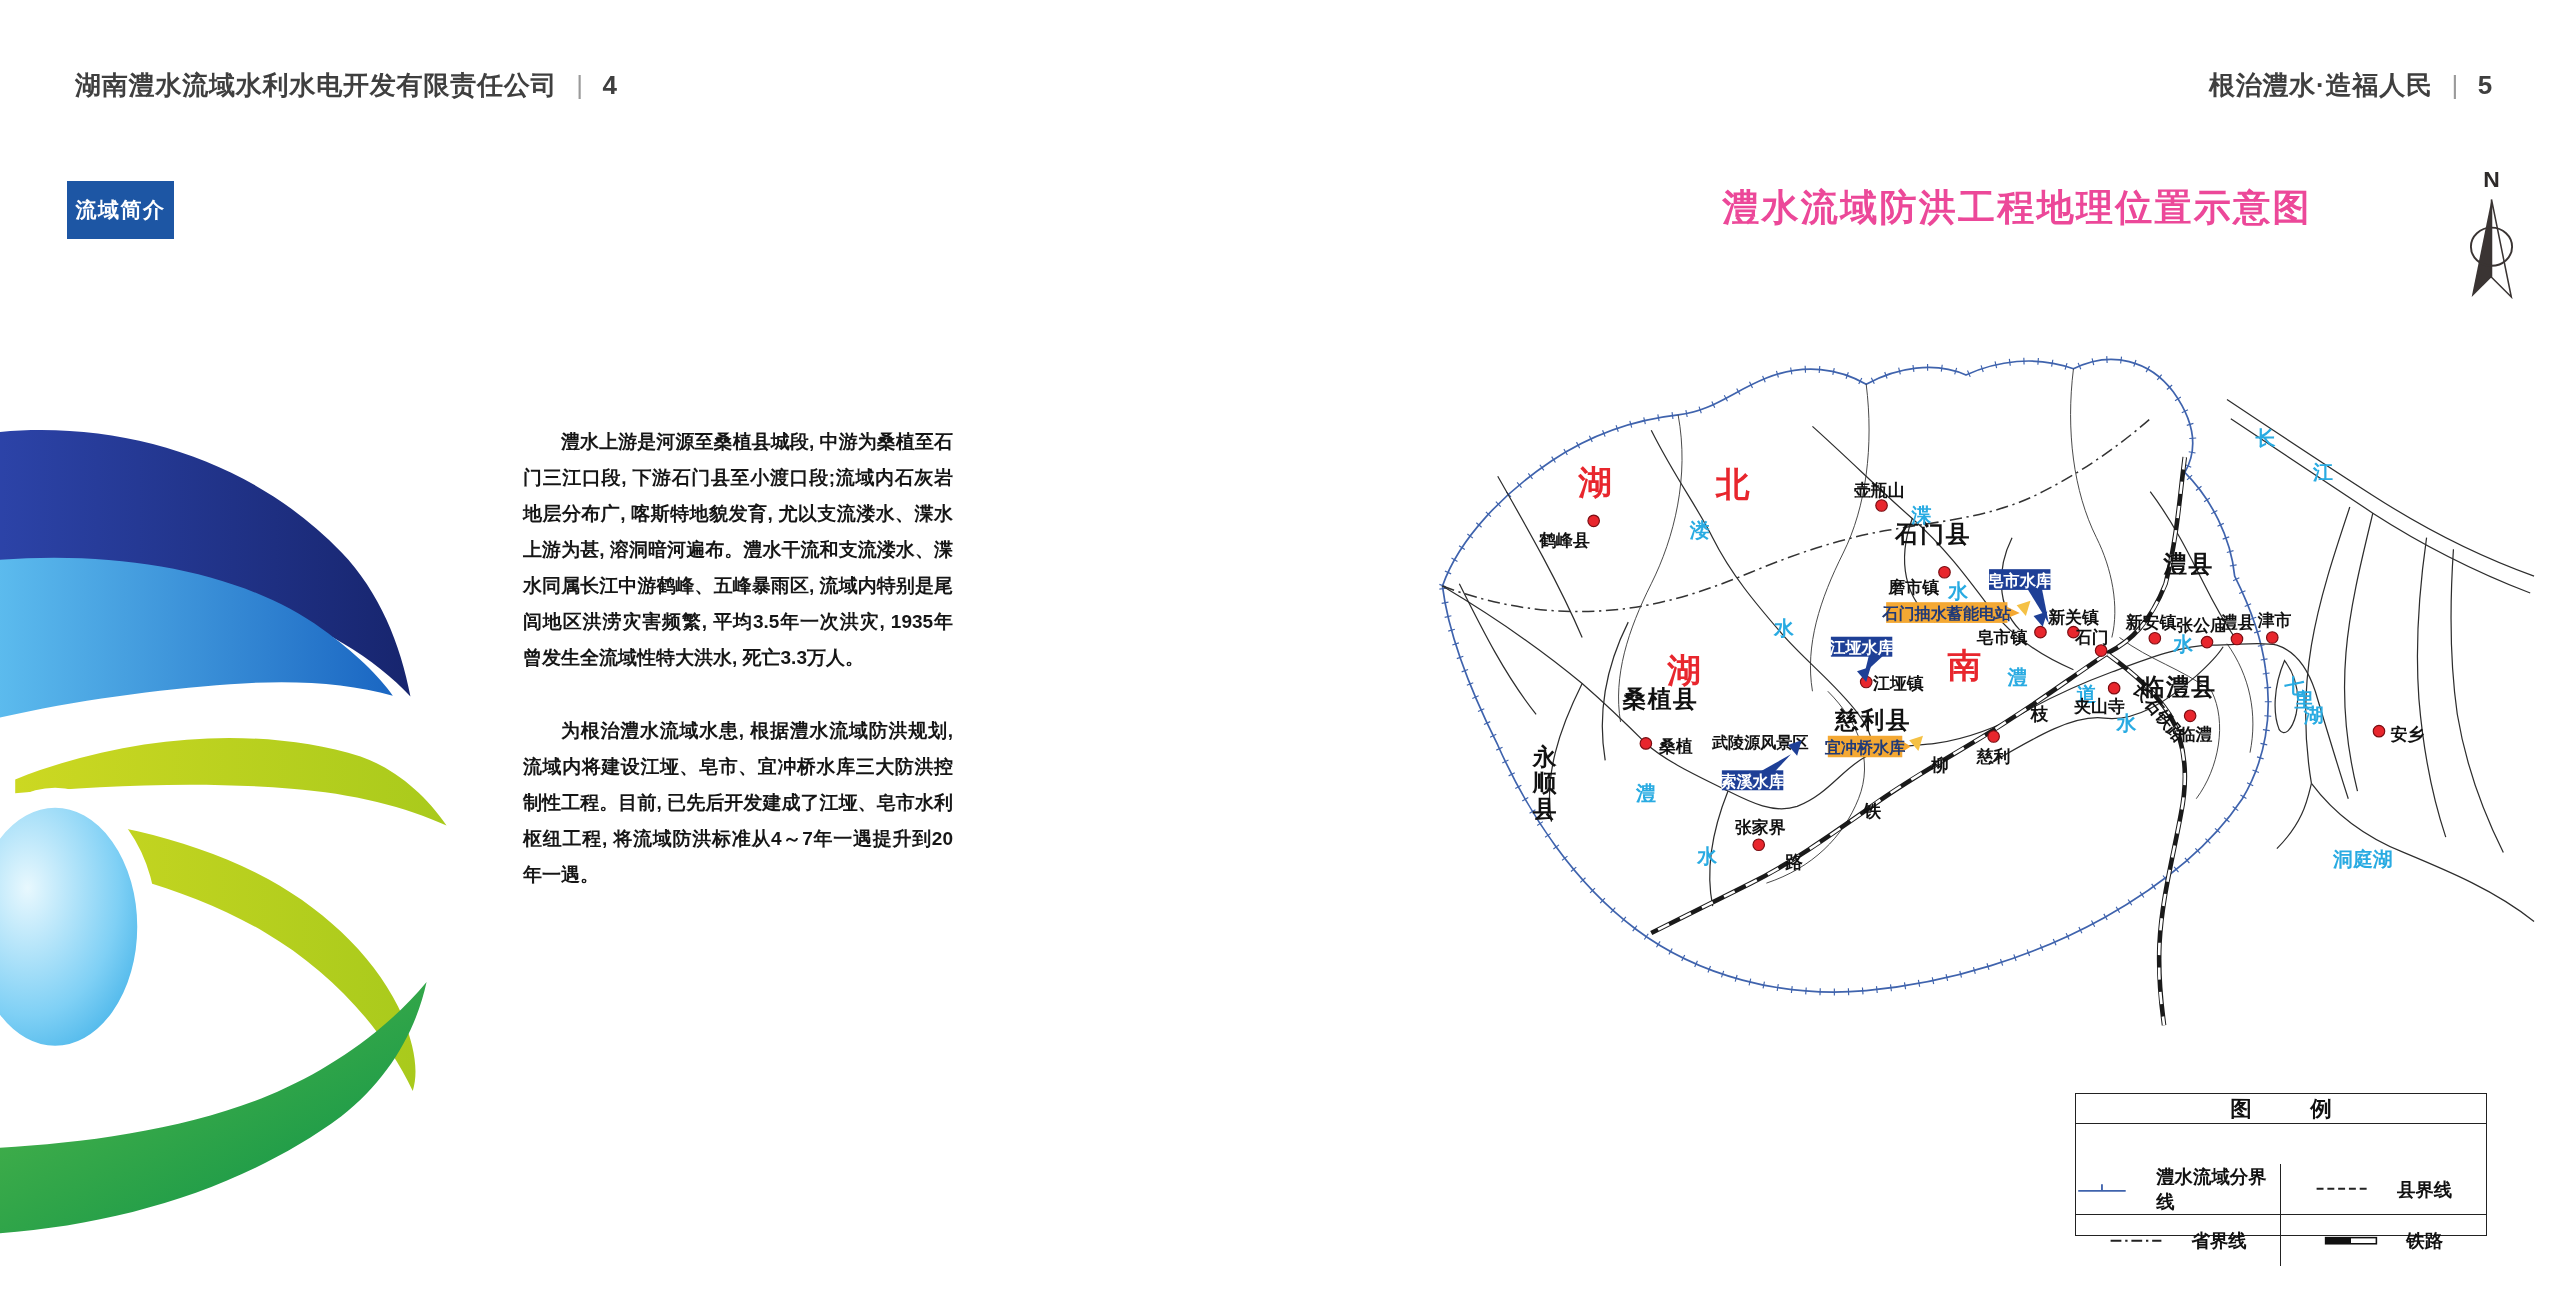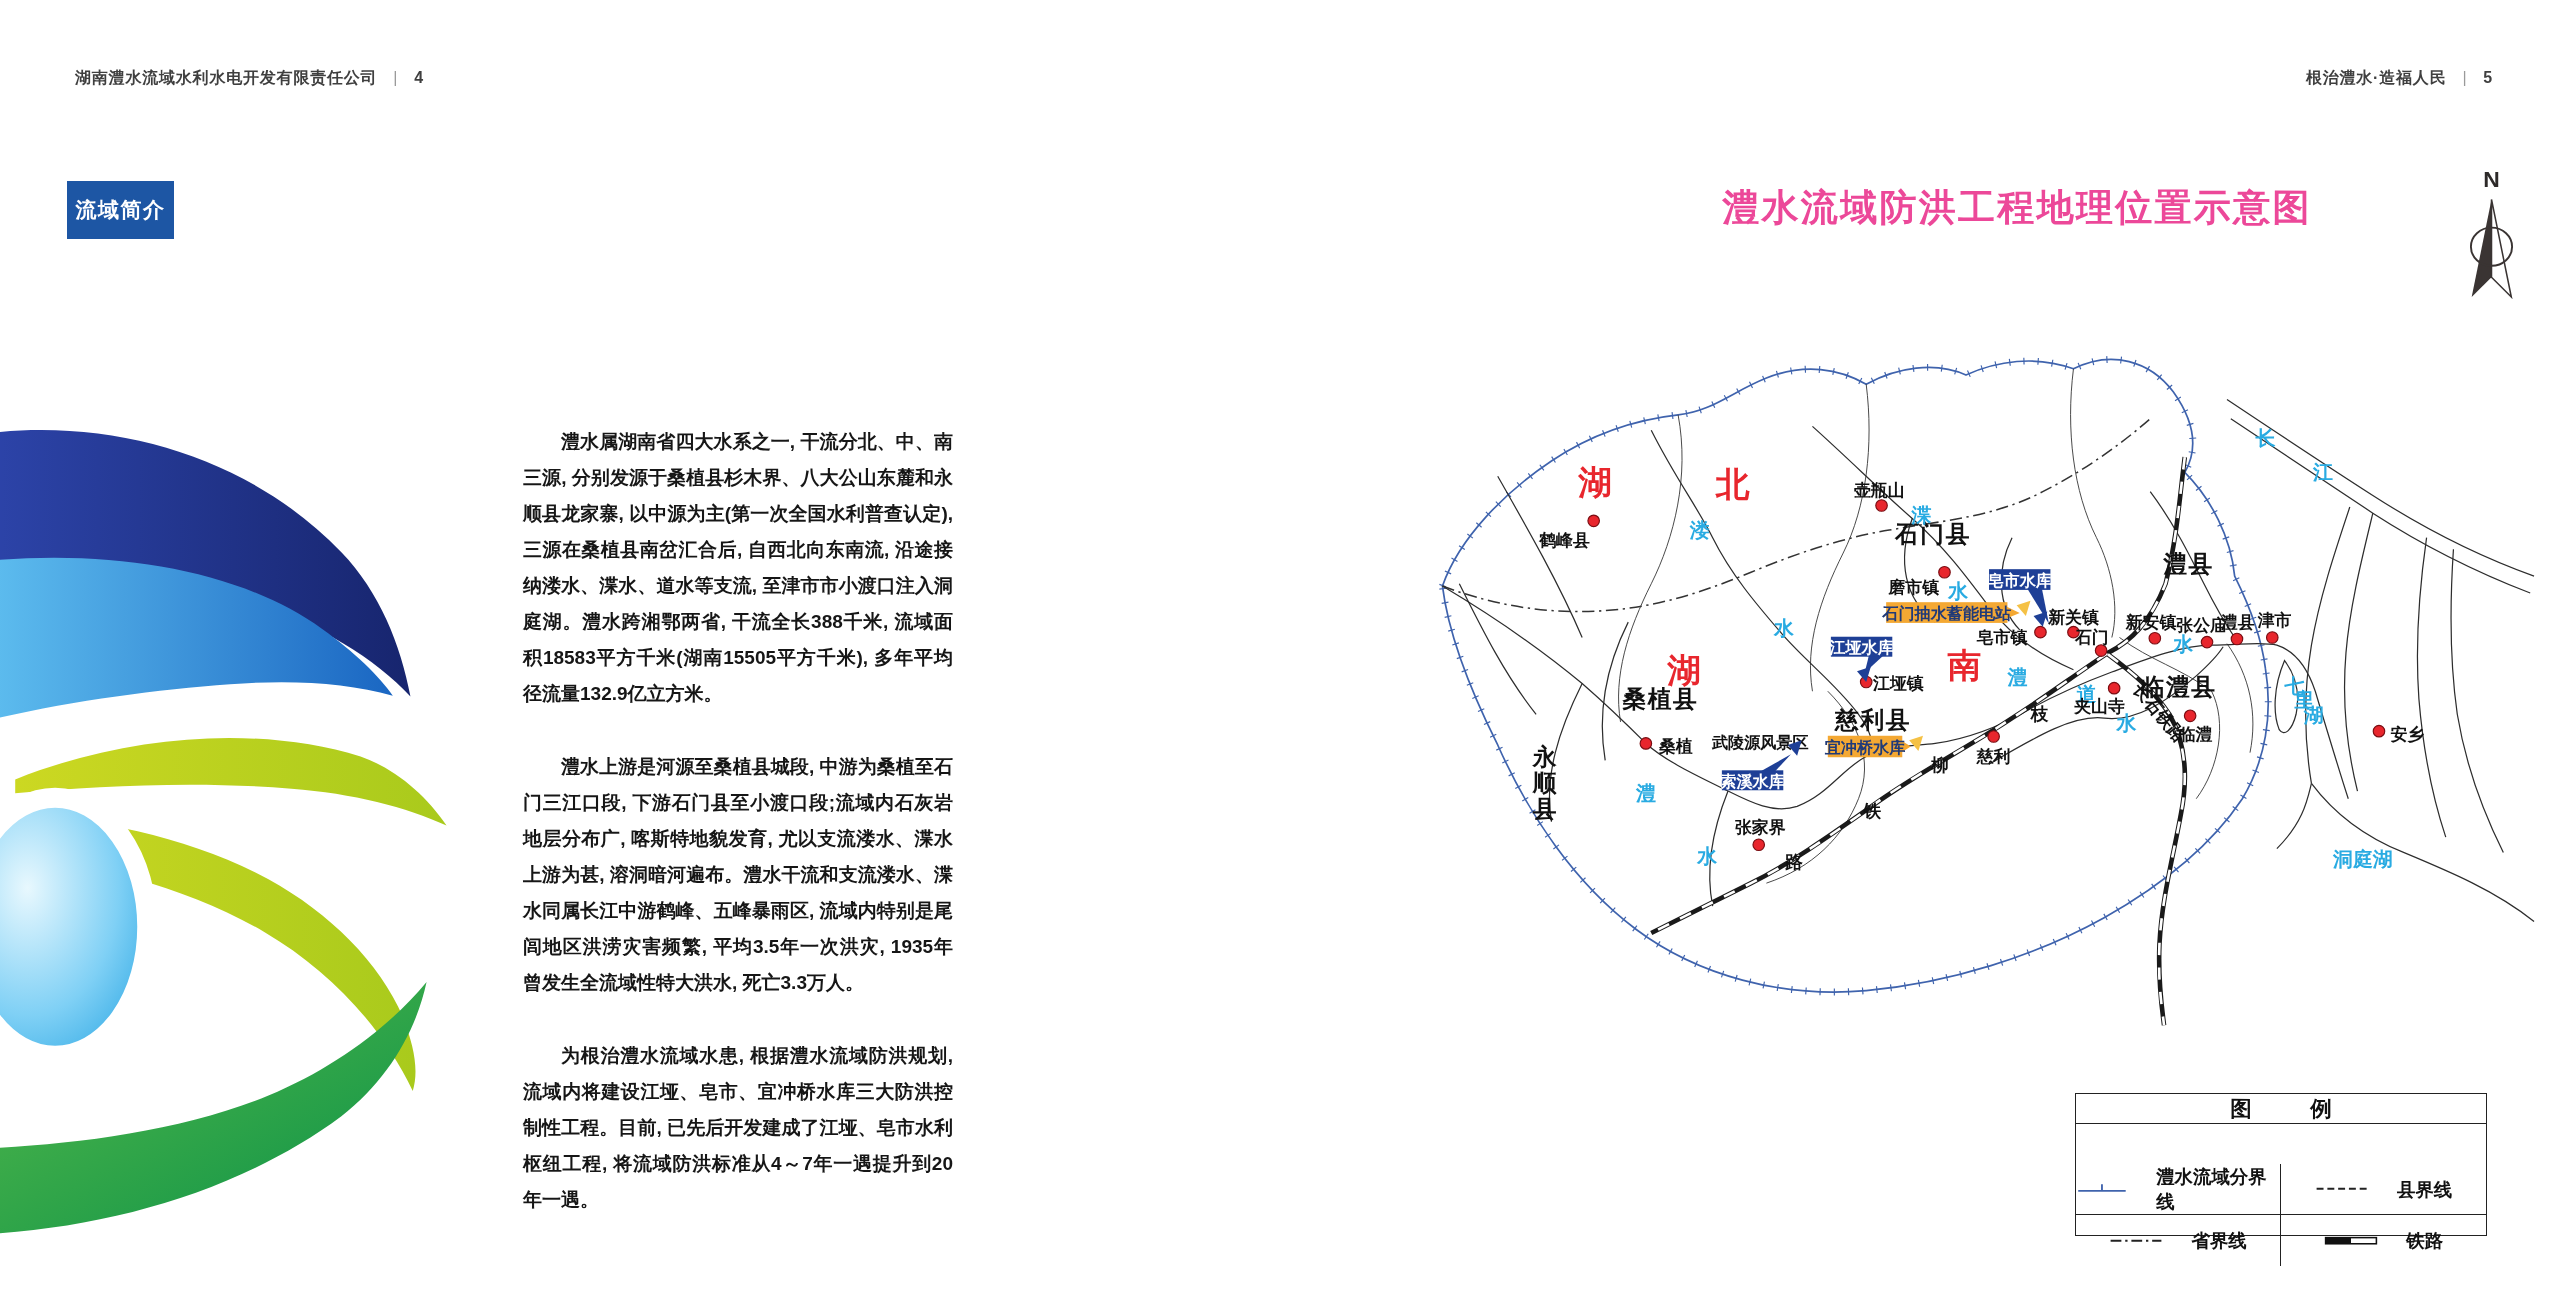--- a/index.html
+++ b/index.html
@@ -1,19 +1,19 @@
 <!DOCTYPE html>
 <html style="font-size:12.3px"><head>
 <meta charset="utf-8">
 <style>
   html,body{margin:0;padding:0;background:#ffffff;}
   .canvas{position:relative;width:2576px;height:1306px;background:#ffffff;overflow:hidden;
           font-family:"Liberation Sans","DejaVu Sans",sans-serif;color:#1a1a1a;}
   
-  .hdr{position:absolute;top:68px;font-size:16px;font-weight:bold;color:#3f3f3f;letter-spacing:0.8px;}
+  .hdr{position:absolute;top:68px;font-size:26px;font-weight:bold;color:#3f3f3f;letter-spacing:0.8px;}
   .hdr .sep{color:#9a9a9a;font-weight:normal;padding:0 10.7px;}
   .hdr-left{left:75px;}
   .hdr-right{right:83px;text-align:left;}
   
   .sec-box{position:absolute;left:67px;top:181px;width:107px;height:58px;background:#1d56a4;
            display:flex;align-items:center;justify-content:center;}
   .sec-box span{color:#ffffff;font-size:21px;font-weight:bold;letter-spacing:1.5px;}
   
   .bodycol{position:absolute;left:523px;top:424px;width:430px;}
   .bodycol p{margin:0 0 37px 0;font-size:19px;line-height:36px;font-weight:bold;color:#161616;
@@ -69,21 +69,20 @@
     <span>根治澧水·造福人民</span>
     <span class="sep">|</span>
     <span>5</span>
   </div>
 
   <div class="sec-box">
     <span>流域简介</span>
   </div>
 
   <div class="bodycol">
-    <p>澧水属湖南省四大水系之一, 干流分北、中、南三源, 分别发源于桑植县杉木界、八大公山东麓和永顺县龙家寨, 以中源为主(第一次全国水利普查认定), 三源在桑植县南岔汇合后, 自西北向东南流, 沿途接纳溇水、渫水、道水等支流, 至津市市小渡口注入洞庭湖。澧水跨湘鄂两省, 干流全长388千米, 流域面积18583平方千米(湖南15505平方千米), 多年平均径流量132.9亿立方米。</p>
     <p>澧水上游是河源至桑植县城段, 中游为桑植至石门三江口段, 下游石门县至小渡口段;流域内石灰岩地层分布广, 喀斯特地貌发育, 尤以支流溇水、渫水上游为甚, 溶洞暗河遍布。澧水干流和支流溇水、渫水同属长江中游鹤峰、五峰暴雨区, 流域内特别是尾闾地区洪涝灾害频繁, 平均3.5年一次洪灾, 1935年曾发生全流域性特大洪水, 死亡3.3万人。</p>
     <p>为根治澧水流域水患, 根据澧水流域防洪规划, 流域内将建设江垭、皂市、宜冲桥水库三大防洪控制性工程。目前, 已先后开发建成了江垭、皂市水利枢纽工程, 将流域防洪标准从4～7年一遇提升到20年一遇。</p>
   </div>
 
   <svg class="logo-svg" width="599" height="944" viewBox="0 0 780 1230">
     <defs>
       <linearGradient id="gNavy" x1="0" y1="0" x2="1" y2="0">
         <stop offset="0" stop-color="#2e46ad"></stop>
           <stop offset="1" stop-color="#17256e"></stop>
       </linearGradient>

